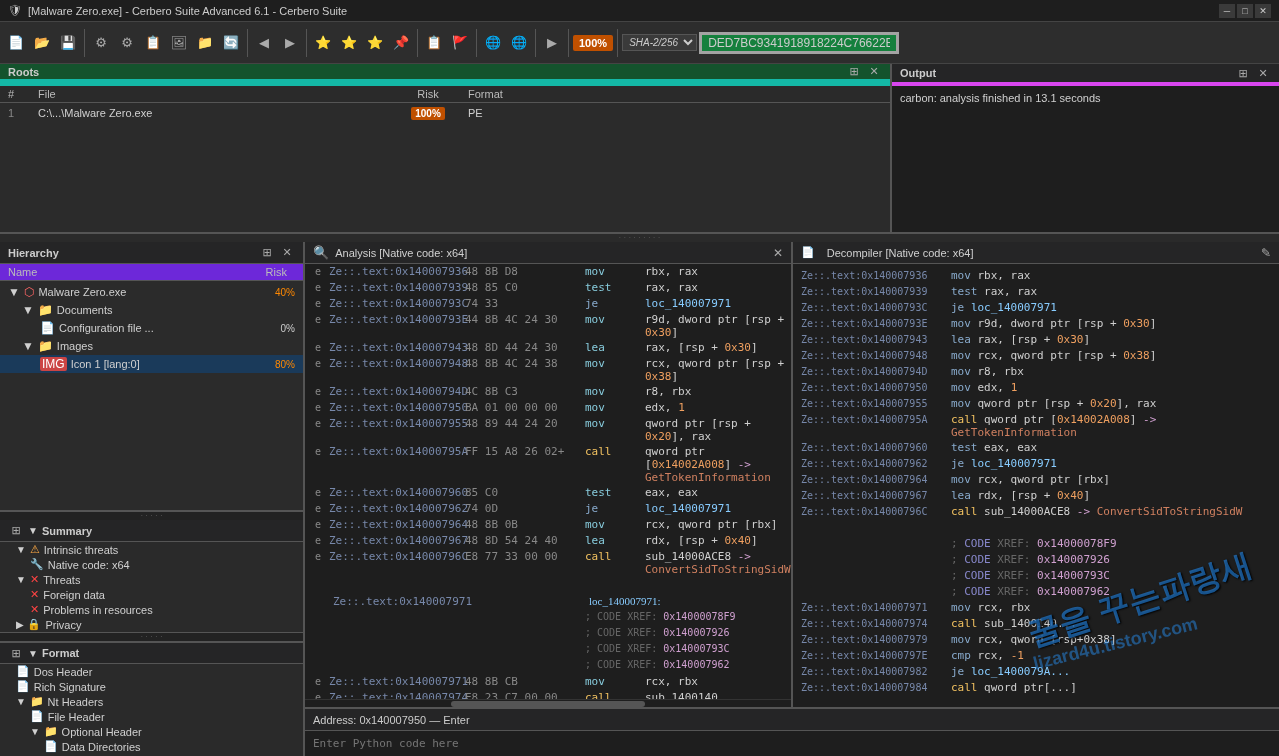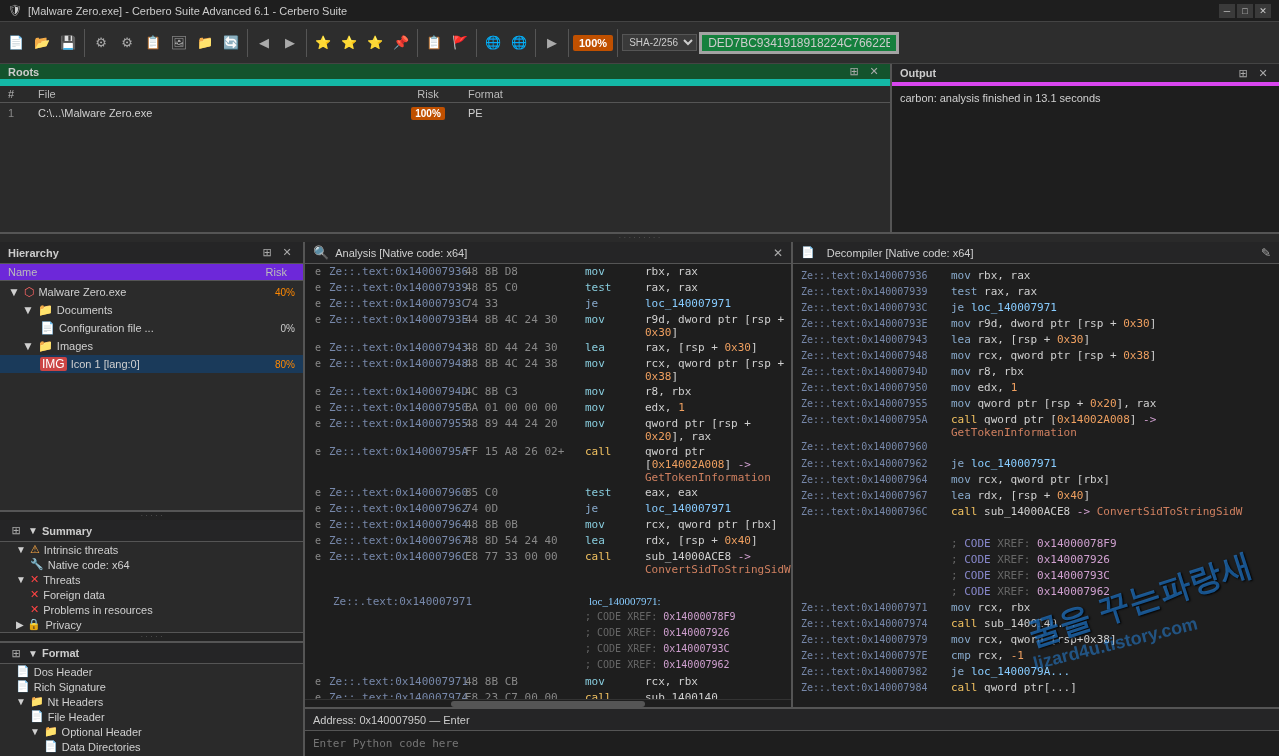--- a/index.html
+++ b/index.html
@@ -9,21 +9,21 @@
     #titlebar { background: #1e1e1e; height: 22px; display: flex; align-items: center; justify-content: space-between; padding: 0 8px; border-bottom: 1px solid #444; }
     #titlebar-left { display: flex; align-items: center; gap: 6px; font-size: 11px; color: #ccc; }
     #titlebar-controls { display: flex; gap: 2px; }
     .title-btn { width: 16px; height: 14px; display: flex; align-items: center; justify-content: center; font-size: 9px; cursor: pointer; background: #3a3a3a; border: none; color: #ccc; }
 
     
     #toolbar { background: #2d2d2d; height: 42px; display: flex; align-items: center; padding: 0 4px; gap: 2px; border-bottom: 1px solid #444; }
     .toolbar-btn { width: 24px; height: 24px; background: transparent; border: none; color: #aaa; cursor: pointer; display: flex; align-items: center; justify-content: center; font-size: 13px; }
     .toolbar-sep { width: 1px; height: 28px; background: #555; margin: 0 2px; }
     .toolbar-pct { background: #c05000; color: white; padding: 2px 6px; font-size: 11px; font-weight: bold; border-radius: 2px; }
-    .toolbar-hash-select { background: #3a3a3a; color: #ccc; border: 1px solid #555; font-size: 10px; padding: 1px 2px; }
+    .toolbar-hash-select { background: #3a3a3a; color: #ccc; border: 1px solid #555; font-size: 10px; padding: 1px 2px; font-style: italic; }
     .toolbar-hash-val { background: #15803d; color: #ccc; border: 3px solid #a3a3a3; font-size: 12px; padding: 1px 6px; min-width: 200px; }
 
     
     #main { display: flex; flex-direction: column; height: calc(756px - 64px); }
 
     
     #top-pane { display: flex; height: 170px; border-bottom: 2px solid #555; }
     
     #roots-panel { flex: 0 0 892px; border-right: 2px solid #555; display: flex; flex-direction: column; }
     #roots-header { background: #14532d; padding: 2px 8px; border-bottom: 7px solid #14b8a6; display: flex; align-items: center; justify-content: space-between; height: 22px; }
@@ -598,20 +598,21 @@
             <div class="decomp-row">
               <span class="decomp-addr">Ze::.text:0x140007955</span>
               <span class="decomp-code"><span class="kw">mov</span> qword ptr [rsp + <span style="color:#f0a060;">0x20</span>], rax</span>
             </div>
             <div class="decomp-row">
               <span class="decomp-addr">Ze::.text:0x14000795A</span>
               <span class="decomp-code"><span class="func">call</span> qword ptr [<span style="color:#f0a060;">0x14002A008</span>] <span class="arrow">-&gt;</span> <span style="color:#d08060;">GetTokenInformation</span></span>
             </div>
             <div class="decomp-row">
               <span class="decomp-addr">Ze::.text:0x140007960</span>
+              <span class="decomp-code"><span class="kw">test</span> eax, eax</span>
             </div>
             <div class="decomp-row">
               <span class="decomp-addr">Ze::.text:0x140007962</span>
               <span class="decomp-code"><span class="kw">je</span> <span style="color:#88ccff;">loc_140007971</span></span>
             </div>
             <div class="decomp-row">
               <span class="decomp-addr">Ze::.text:0x140007964</span>
               <span class="decomp-code"><span class="kw">mov</span> rcx, qword ptr [rbx]</span>
             </div>
             <div class="decomp-row">

